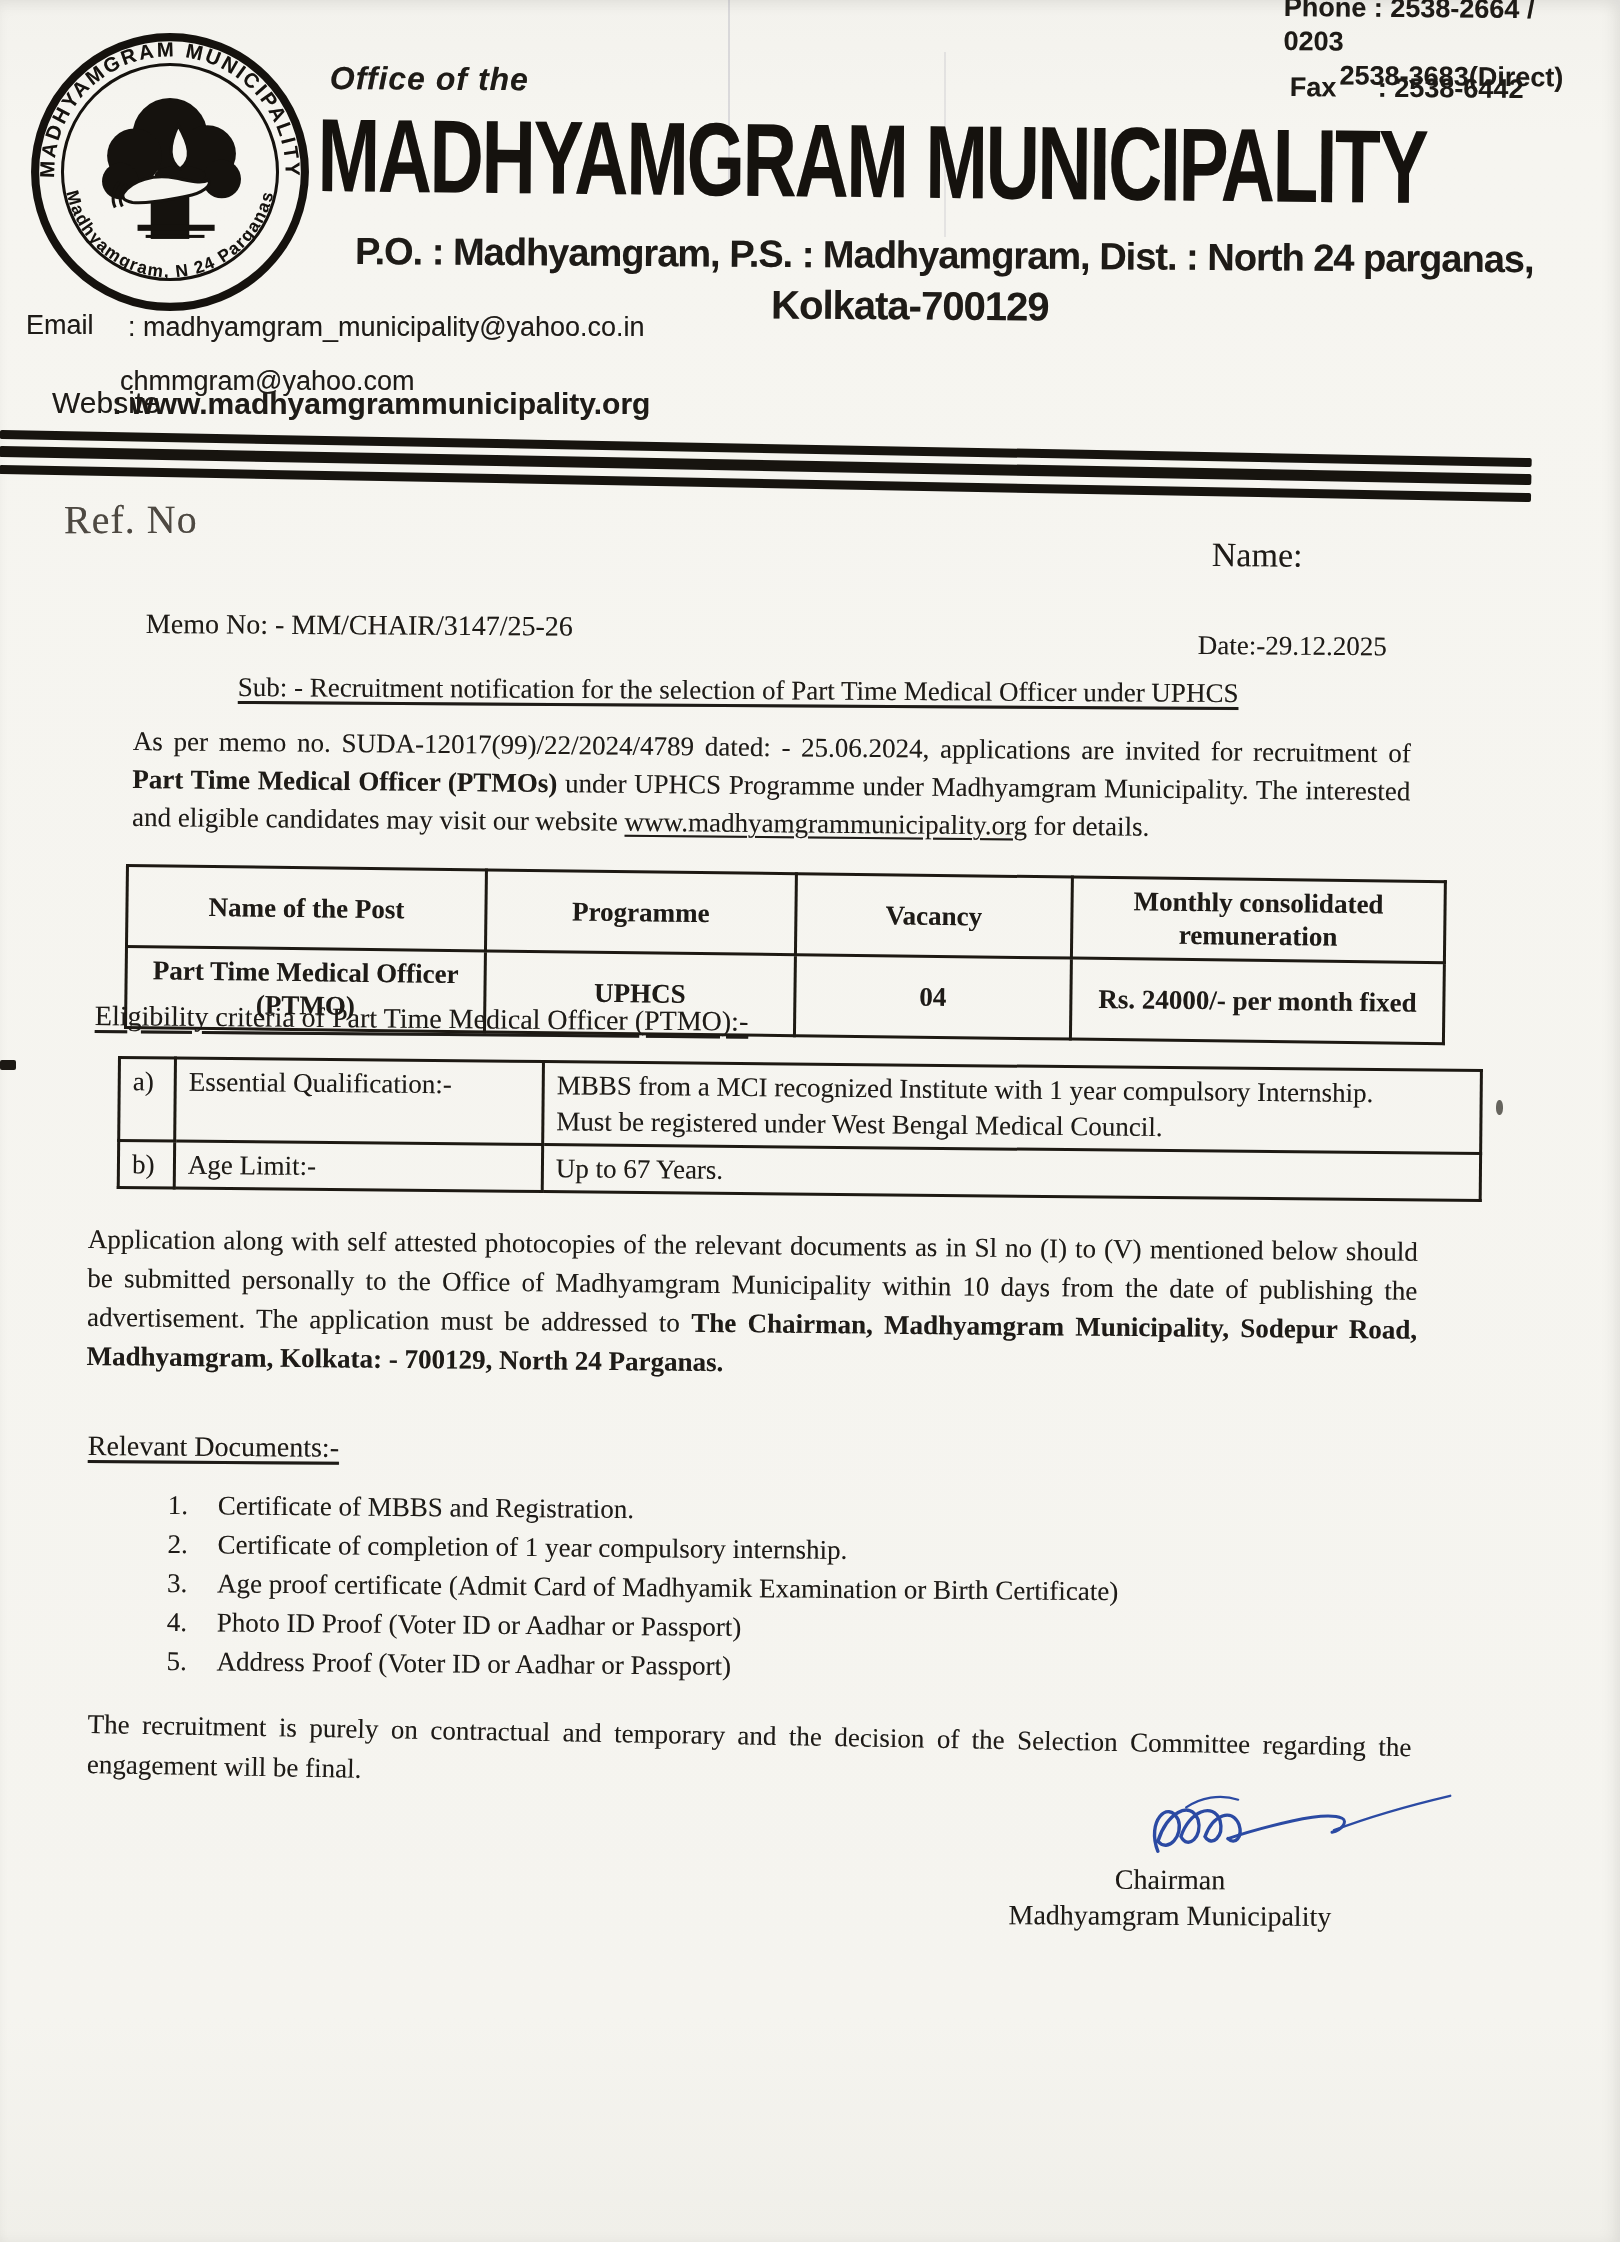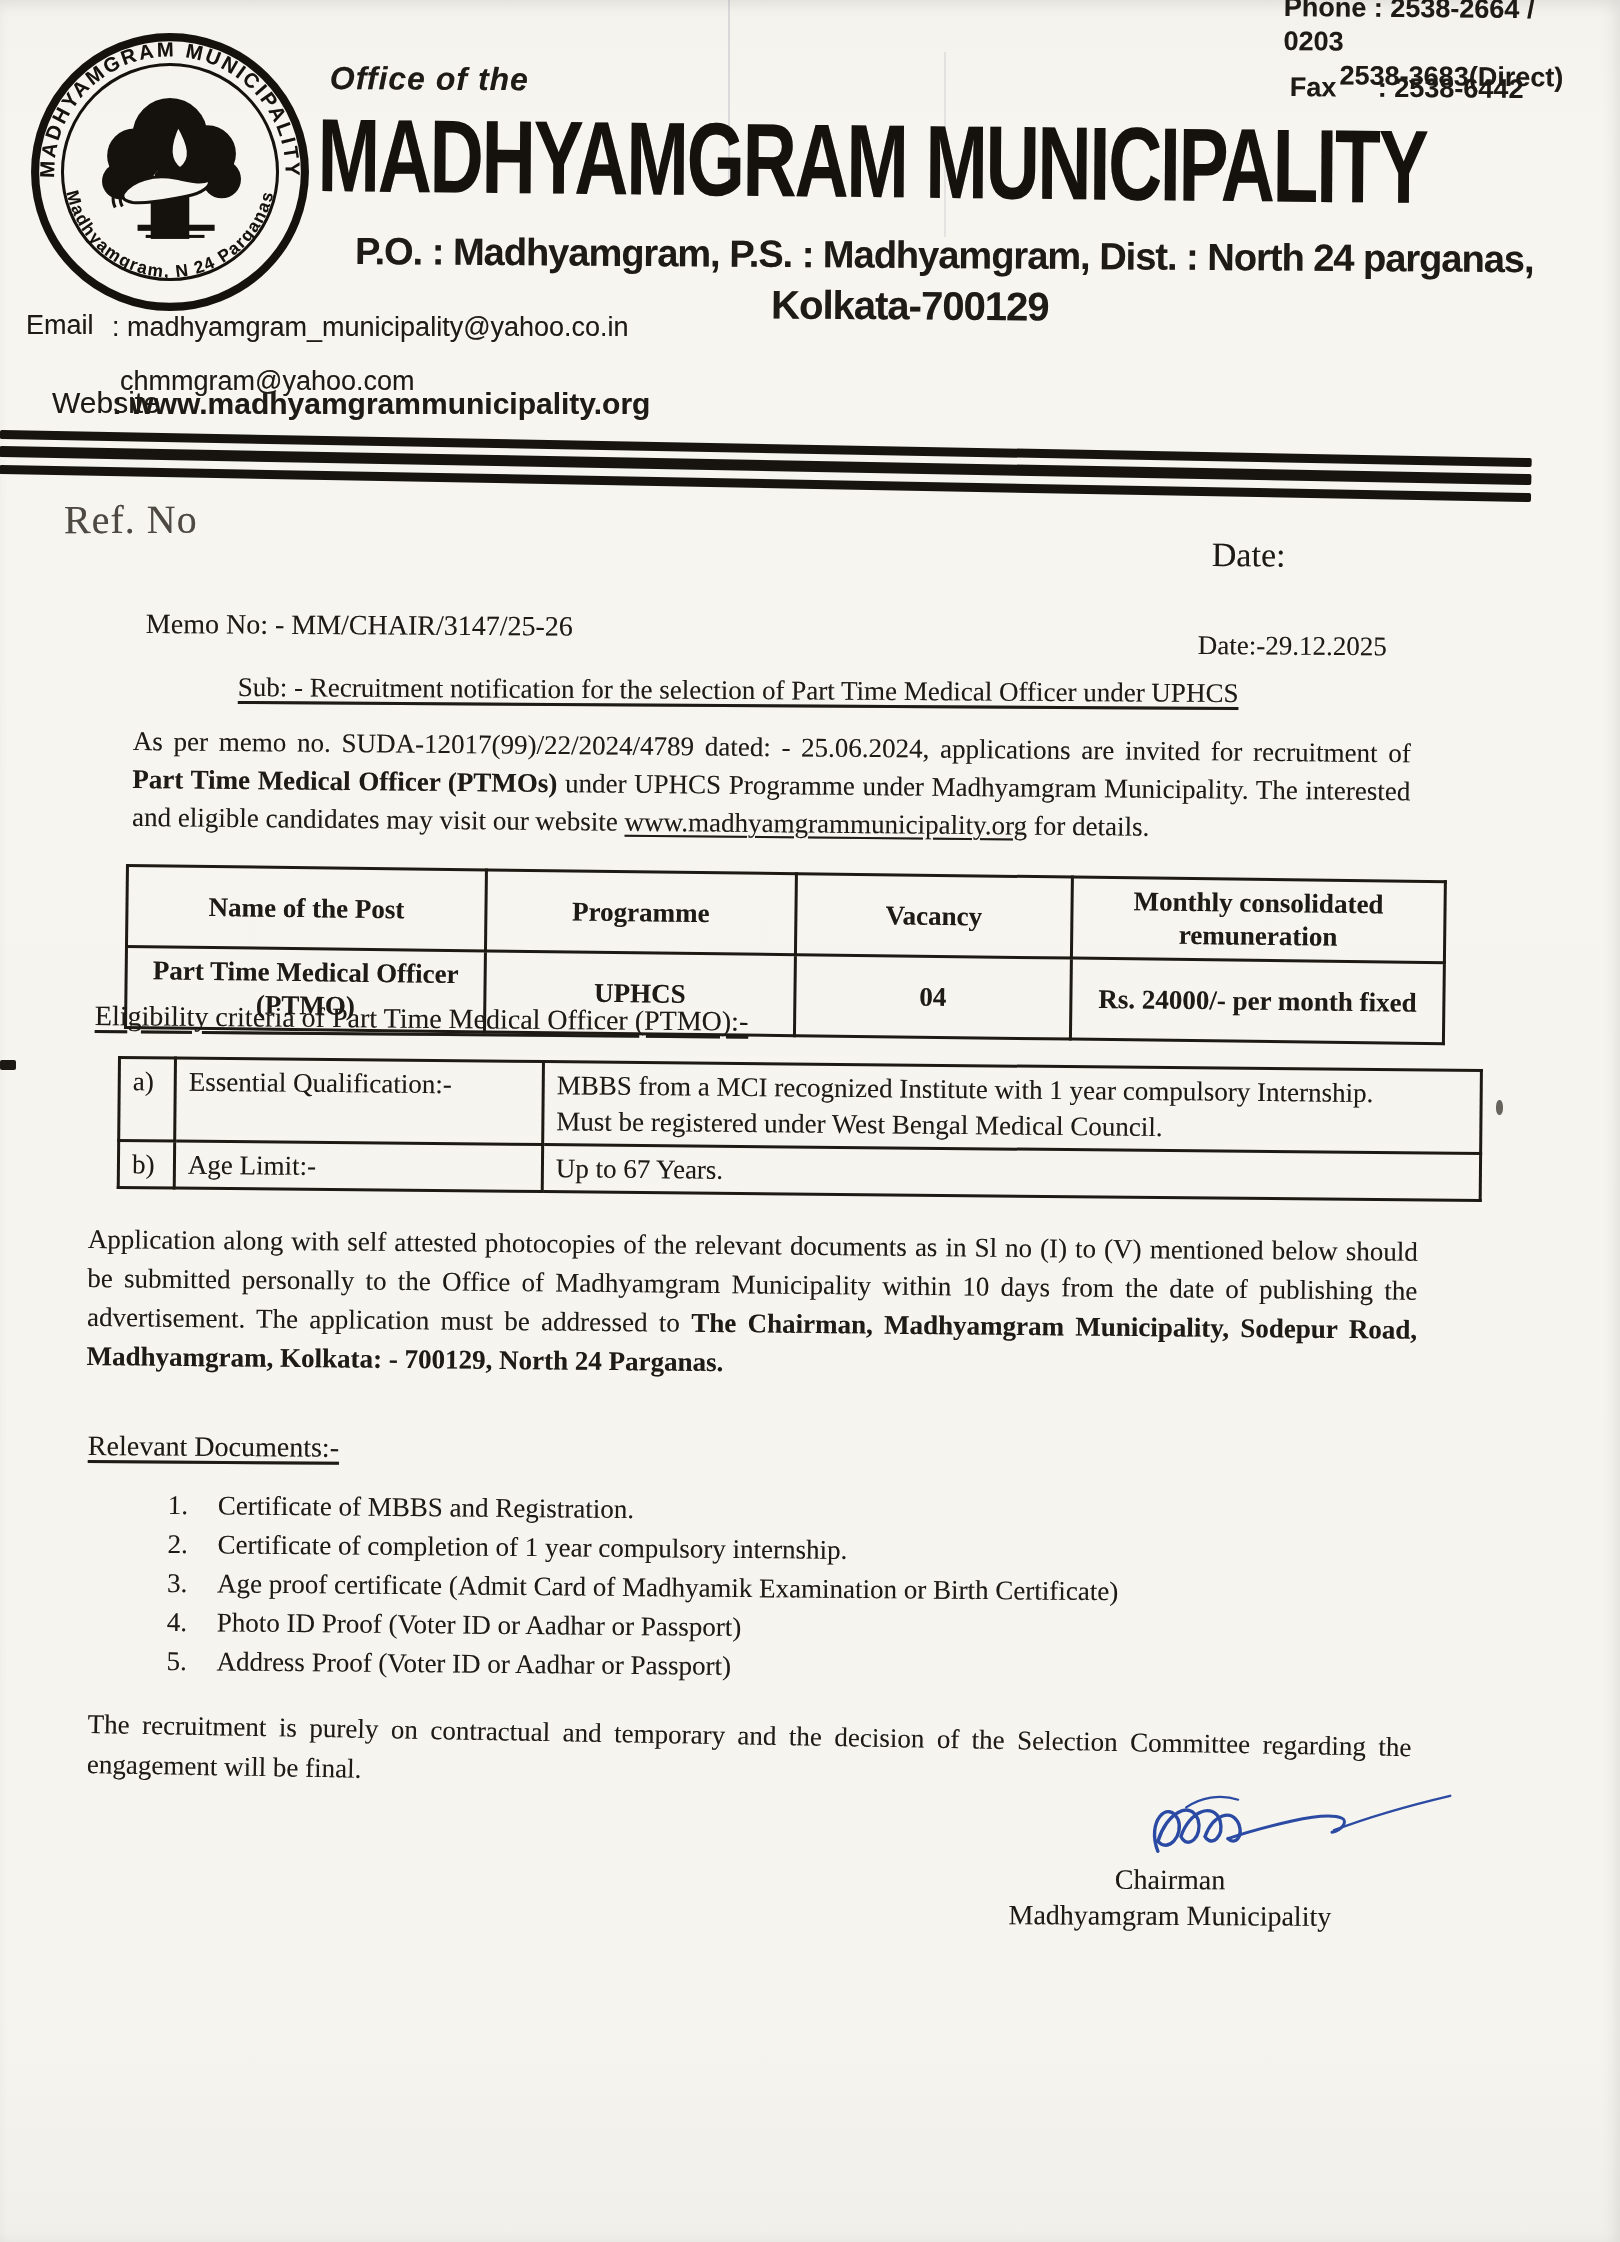--- a/index.html
+++ b/index.html
@@ -19,21 +19,21 @@
   .phone-block{left:1284px;top:-10px;width:280px;font-weight:bold;font-size:27px;line-height:34px;transform:rotate(.5deg);}
   .phone-line2{text-align:right;}
   .fax-row{left:1290px;top:72px;width:274px;font-weight:bold;font-size:27px;display:flex;transform:rotate(.5deg);}
   .fax-row .lbl{width:88px;}
   .office-of{left:330px;top:60px;font-size:32px;font-style:italic;font-weight:bold;letter-spacing:1px;transform:rotate(.4deg);}
   .muni-title{left:318px;top:96px;font-size:104px;font-weight:bold;letter-spacing:-3px;white-space:nowrap;
     transform:scaleX(.72) rotate(.45deg);transform-origin:left top;color:#15120e;}
   .addr1{left:352px;top:230px;width:1185px;text-align:center;font-size:38px;font-weight:bold;letter-spacing:-1px;transform:rotate(.4deg);}
   .addr2{left:700px;top:282px;width:420px;text-align:center;font-size:40px;font-weight:bold;letter-spacing:-1px;transform:rotate(.4deg);}
   .email-label{left:26px;top:310px;font-size:27px;}
-  .email-v1{left:112px;top:312px;font-size:27px;}
+  .email-v1{left:128px;top:312px;font-size:27px;}
   .email-v2{left:120px;top:350px;font-size:27px;margin-top:16px;}
   .web-label{left:22px;top:386px;font-size:30px;margin-left:30px;}
   .web-value{left:112px;top:387px;font-size:30px;font-weight:bold;}
   .rule-group{left:0;top:430px;width:1532px;transform:rotate(1.05deg);transform-origin:left top;}
   .rule-group .bar{background:#17140f;border-radius:2px;}
   .bar.b1{height:9px;}
   .bar.b2{height:11px;margin-top:7px;}
   .bar.b3{height:9px;margin-top:8px;}
   .crease{width:2px;background:rgba(70,70,110,.15);}
   .c1{left:728px;top:0;height:182px;}
@@ -140,21 +140,21 @@
   <div class="abs sans web-label">Website</div>
   <div class="abs sans web-value">: www.madhyamgrammunicipality.org</div>
 
   <div class="abs rule-group">
     <div class="bar b1"></div>
     <div class="bar b2"></div>
     <div class="bar b3"></div>
   </div>
 
   <div class="abs ref-no">Ref. No</div>
-  <div class="abs date-label tilt">Date:</div>
+  <div class="abs date-label tilt">Name:</div>
   <div class="abs memo-no tilt">Memo No: - MM/CHAIR/3147/25-26</div>
   <div class="abs memo-date tilt">Date:-29.12.2025</div>
 
   <div class="abs subject tilt">Sub: - Recruitment notification for the selection of Part Time Medical Officer under UPHCS</div>
 
   <div class="abs para intro"><span>As per memo no. SUDA-12017(99)/22/2024/4789 dated: - 25.06.2024, applications are invited for recruitment of </span><b>Part Time Medical Officer (PTMOs)</b><span> under UPHCS Programme under Madhyamgram Municipality. The interested and eligible candidates may visit our website </span><span class="link">www.madhyamgrammunicipality.org</span><span> for details.</span></div>
 
   <table class="abs post-table">
     <colgroup>
         <col style="width:359px">

